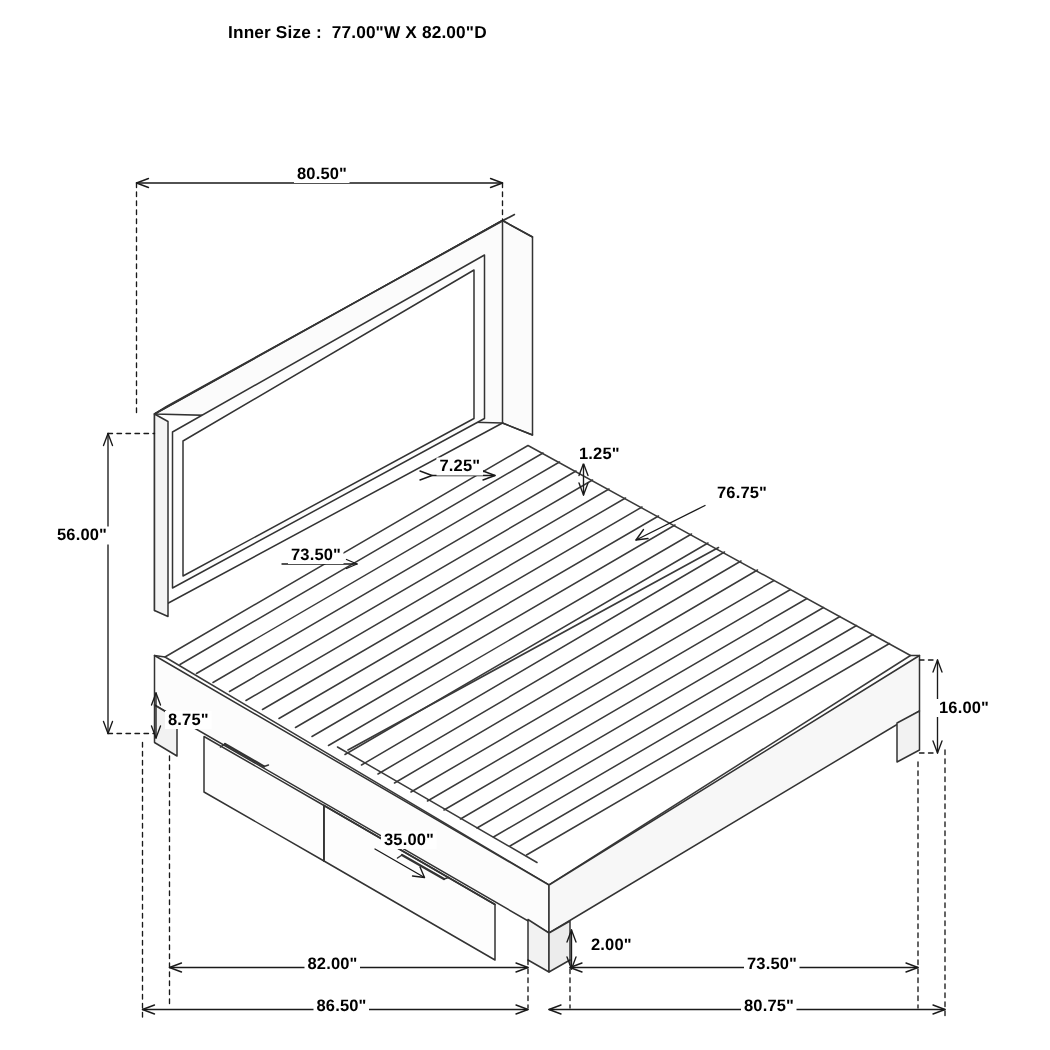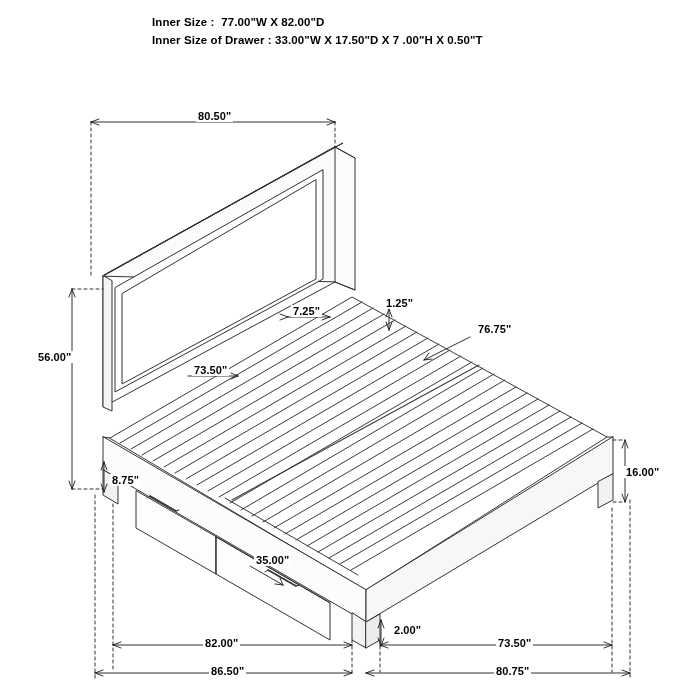--- a/index.html
+++ b/index.html
@@ -47,21 +47,20 @@
     padding: 0 2px;
   }
 </style>
 </head>
 <body>
 
 <div id="stage">
 
   <div class="spec-block">
     <div class="spec-line">Inner Size :  77.00"W X 82.00"D</div>
-    <div class="spec-line">Inner Size of Drawer : 33.00"W X 17.50"D X 7 .00"H X 0.50"T</div>
   </div>
 
   <svg class="diagram" viewBox="0 0 700 700">
     <g fill="none" stroke="#1a1a1a" stroke-width="1" stroke-linecap="round" stroke-linejoin="round">
 
       <g stroke="#333333">
 
         <path d="M103,276 L103,407 L335,282 L335,147 Z" fill="#ffffff"></path>
         <path d="M103,276 L335,147 L355,158 L355,290 L335,282 Z" fill="#fbfbfb"></path>
         <path d="M335,147 L355,158"></path>

